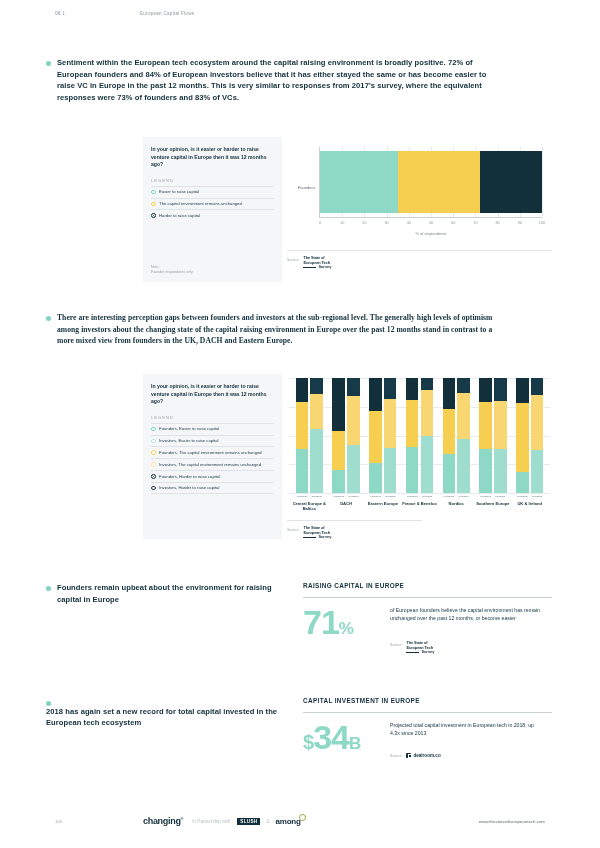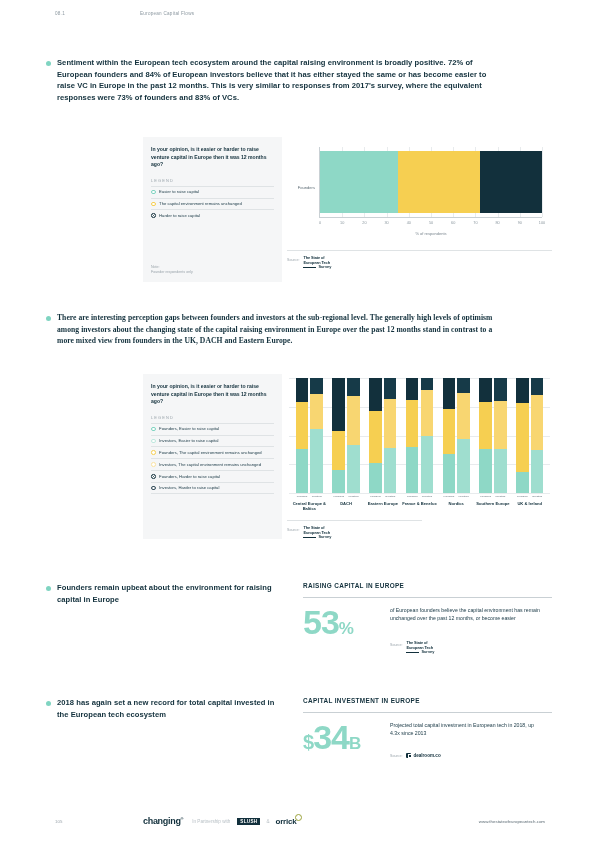--- a/index.html
+++ b/index.html
@@ -462,33 +462,33 @@
   </div>
 
   <div class="bullet-row" style="left:46px; top:582px; width:240px;">
     <span class="bullet-dot"></span>
     <div class="bullet-text">Founders remain upbeat about the environment for raising capital in Europe</div>
   </div>
 
   <div class="stat-head" style="left:303px; top:582px;">RAISING CAPITAL IN EUROPE</div>
   <div class="stat-rule" style="left:303px; top:597px; width:249px;"></div>
   <div class="stat-big" style="left:303px; top:605px;">
-    <span class="big-num">53</span><span class="big-unit">%</span>
+    <span class="big-num">71</span><span class="big-unit">%</span>
   </div>
   <div class="stat-body" style="left:390px; top:607px; width:155px;">of European founders believe the capital environment has remain unchanged over the past 12 months, or become easier</div>
   <div style="position:absolute; left:390px; top:641px; display:flex; gap:4px; align-items:flex-start;">
     <span class="source-lbl">Source:</span>
     <span class="sot-logo">
       <div class="sot-l1">The State of</div>
       <div class="sot-l2">European Tech</div>
       <div class="sot-l3"><span class="sot-rule"></span><span>Survey</span></div>
     </span>
   </div>
 
-  <div class="bullet-row" style="left:46px; top:697px; width:240px;">
+  <div class="bullet-row" style="left:46px; top:697px; width:240px;flex-direction:column;">
     <span class="bullet-dot"></span>
     <div class="bullet-text">2018 has again set a new record for total capital invested in the European tech ecosystem</div>
   </div>
 
   <div class="stat-head" style="left:303px; top:697px;">CAPITAL INVESTMENT IN EUROPE</div>
   <div class="stat-rule" style="left:303px; top:712px; width:249px;"></div>
   <div class="stat-big" style="left:303px; top:720px;">
     <span class="big-pre">$</span><span class="big-num">34</span><span class="big-unit">B</span>
   </div>
   <div class="stat-body" style="left:390px; top:722px; width:155px;">Projected total capital investment in European tech in 2018, up 4.3x since 2013</div>
@@ -499,17 +499,17 @@
       <span>dealroom.co</span>
     </span>
   </div>
 
   <div class="footer">
     <span class="f-page">105</span>
     <span class="f-brand"><span>changing</span><sup>®</sup></span>
     <span class="f-inpart">In Partnership with</span>
     <span class="f-slush">SLUSH</span>
     <span class="f-amp">&amp;</span>
-    <span class="f-orrick">orrick</span>
+    <span class="f-orrick">among</span>
     <span class="f-url">www.thestateofeuropeantech.com</span>
   </div>
 
 </div>
 
 </body></html>

